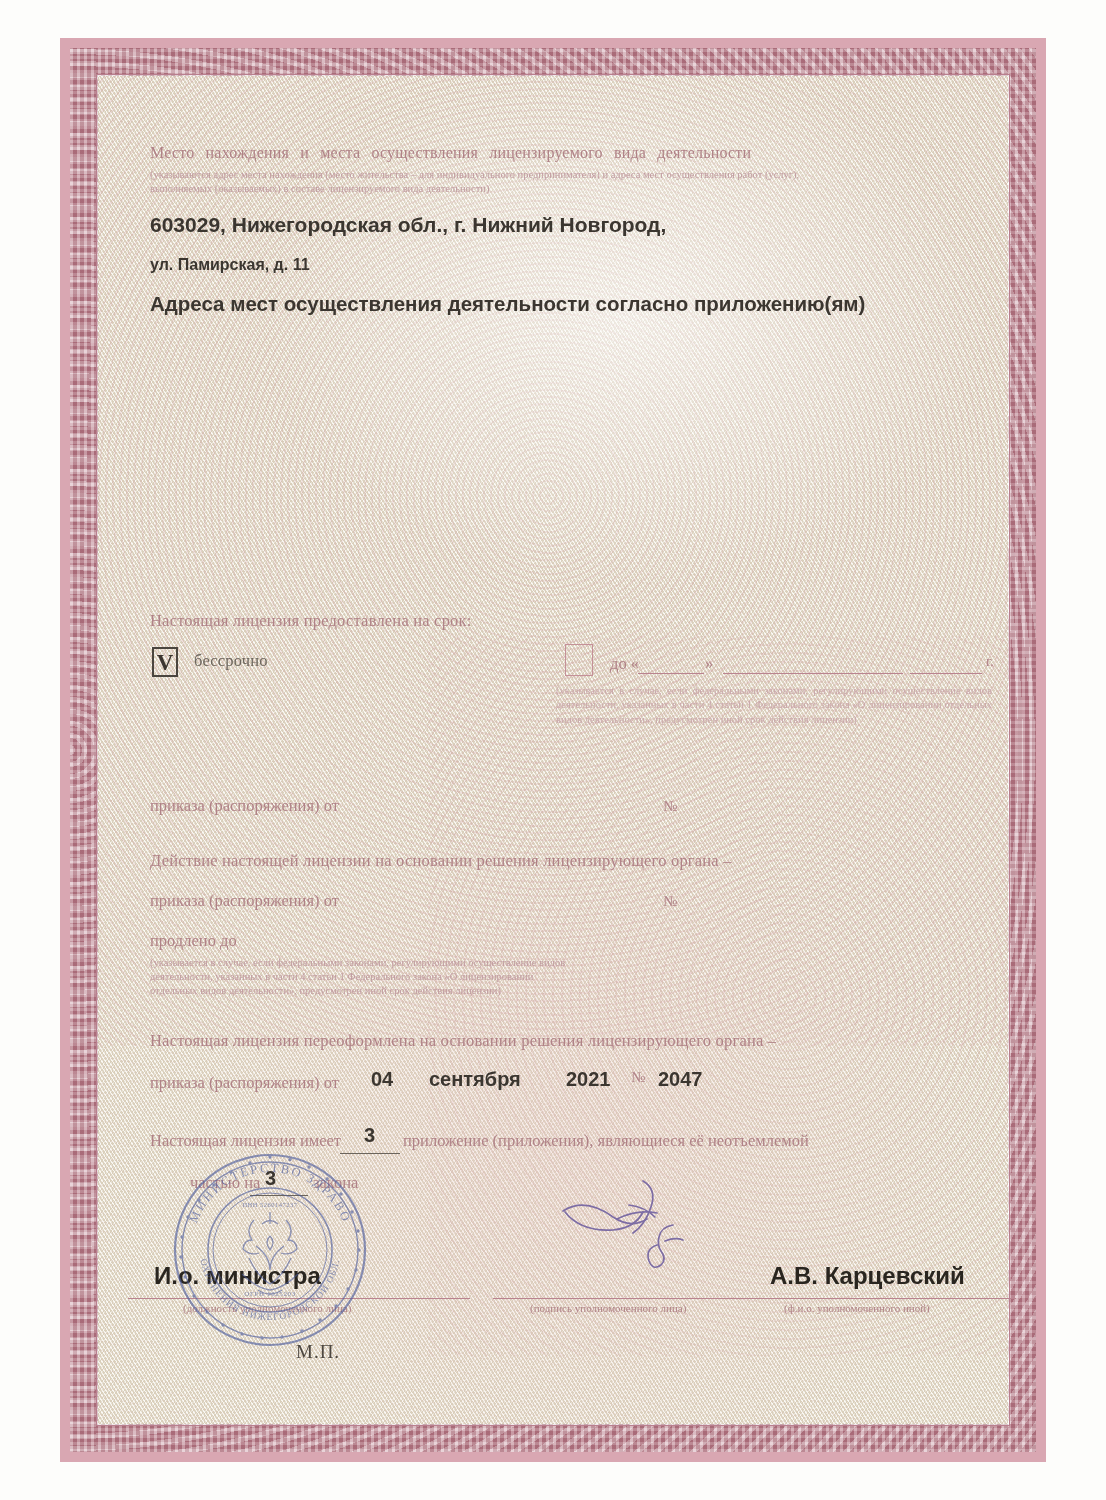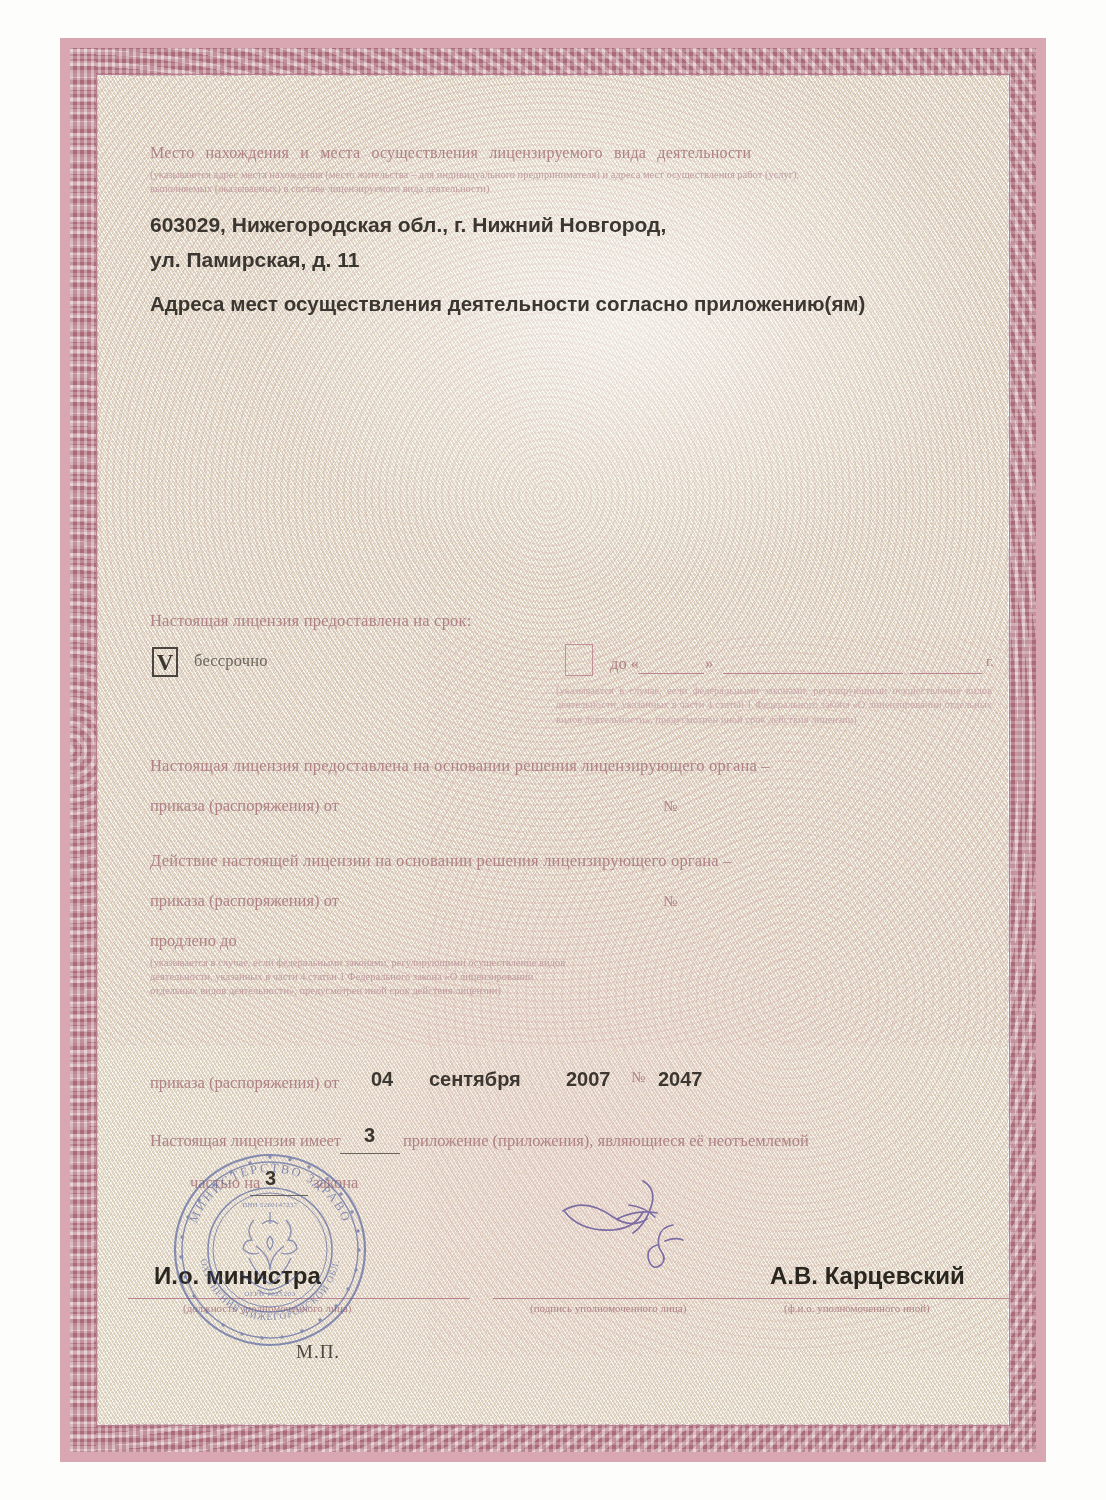--- a/index.html
+++ b/index.html
@@ -217,21 +217,21 @@
   </div>
 
   <div class="content">
 
     <div class="abs form-head sp" style="left:52px;top:68px;font-size:16px;">Место  нахождения  и  места  осуществления  лицензируемого  вида  деятельности</div>
 
     <div class="abs tiny" style="left:52px;top:92px;width:838px;">(указываются адрес места нахождения (место жительства – для индивидуального предпринимателя) и адреса мест осуществления работ (услуг),</div>
     <div class="abs tiny" style="left:52px;top:106px;width:838px;">выполняемых (оказываемых) в составе лицензируемого вида деятельности)</div>
 
     <div class="abs filled" style="left:52px;top:137px;font-size:21px;">603029, Нижегородская обл., г. Нижний Новгород,</div>
-    <div class="abs filled" style="left:52px;top:172px;font-size:21px;">ул. Памирская, д. 11</div>
+    <div class="abs filled" style="left:52px;top:180px;font-size:16px;">ул. Памирская, д. 11</div>
 
     <div class="abs filled" style="left:52px;top:216px;font-size:20.5px;">Адреса мест осуществления деятельности согласно приложению(ям)</div>
 
     <div class="abs form-head" style="left:52px;top:535px;">Настоящая лицензия предоставлена на срок:</div>
 
     <div class="abs checkbox" style="left:54px;top:571px;">
       <span>V</span>
     </div>
     <div class="abs form-head" style="left:96px;top:575px;color:#6d665d;">бессрочно</div>
 
@@ -240,44 +240,44 @@
     </div>
     <div class="abs label-row" style="left:512px;top:578px;">до «</div>
     <div class="abs rule" style="left:540px;top:597px;width:66px;"></div>
     <div class="abs label-row" style="left:607px;top:578px;">»</div>
     <div class="abs rule" style="left:625px;top:597px;width:180px;"></div>
     <div class="abs rule" style="left:812px;top:597px;width:72px;"></div>
     <div class="abs label-row" style="left:888px;top:578px;font-size:14px;">г.</div>
 
     <div class="abs tiny dim" style="left:458px;top:608px;width:436px;line-height:1.38;text-align:justify;">(указывается в случае, если федеральными законами, регулирующими осуществление видов деятельности, указанных в части 4 статьи 1 Федерального закона «О лицензировании отдельных видов деятельности», предусмотрен иной срок действия лицензии)</div>
 
-    <div class="abs form-head" style="left:52px;top:680px;">Настоящая лицензия предоставлена на основании решения лицензирующего органа –</div>
     <div class="abs label-row" style="left:52px;top:720px;">приказа (распоряжения)  от</div>
     <div class="abs filled small" style="left:260px;top:718px;"></div>
     <div class="abs numsign" style="left:565px;top:722px;">№</div>
     <div class="abs filled small" style="left:595px;top:718px;"></div>
 
     <div class="abs form-head" style="left:52px;top:775px;">Действие настоящей лицензии на основании решения лицензирующего органа –</div>
     <div class="abs label-row" style="left:52px;top:815px;">приказа (распоряжения)  от</div>
     <div class="abs filled small" style="left:260px;top:813px;"></div>
     <div class="abs numsign" style="left:565px;top:817px;">№</div>
     <div class="abs filled small" style="left:595px;top:813px;"></div>
 
     <div class="abs label-row" style="left:52px;top:855px;">продлено до</div>
     <div class="abs filled small" style="left:180px;top:853px;"></div>
 
     <div class="abs tiny" style="left:52px;top:880px;width:560px;">(указывается в случае, если  федеральными законами, регулирующими осуществление видов</div>
     <div class="abs tiny" style="left:52px;top:894px;width:560px;">деятельности, указанных в части 4 статьи 1 Федерального закона «О лицензировании</div>
     <div class="abs tiny" style="left:52px;top:908px;width:560px;">отдельных видов деятельности»,  предусмотрен  иной  срок  действия  лицензии)</div>
 
+    <div class="abs form-head" style="left:52px;top:955px;">Настоящая лицензия переоформлена на основании решения лицензирующего органа –</div>
     <div class="abs label-row" style="left:52px;top:997px;">приказа (распоряжения)  от</div>
 
     <div class="abs filled" style="left:273px;top:992px;">04</div>
     <div class="abs filled" style="left:331px;top:992px;">сентября</div>
-    <div class="abs filled" style="left:468px;top:992px;">2007</div>
+    <div class="abs filled" style="left:468px;top:992px;">2021</div>
     <div class="abs numsign" style="left:533px;top:993px;">№</div>
     <div class="abs filled" style="left:560px;top:992px;">2047</div>
 
     <div class="abs label-row" style="left:52px;top:1055px;">Настоящая лицензия имеет</div>
     <div class="abs rule dark" style="left:242px;top:1077px;width:60px;"></div>
     <div class="abs filled" style="left:266px;top:1048px;">3</div>
     <div class="abs label-row" style="left:305px;top:1055px;">приложение (приложения), являющиеся её неотъемлемой</div>
 
     <div class="abs label-row" style="left:52px;top:1097px;padding-left:40px;">частью на</div>
     <div class="abs rule dark" style="left:152px;top:1119px;width:58px;"></div>

